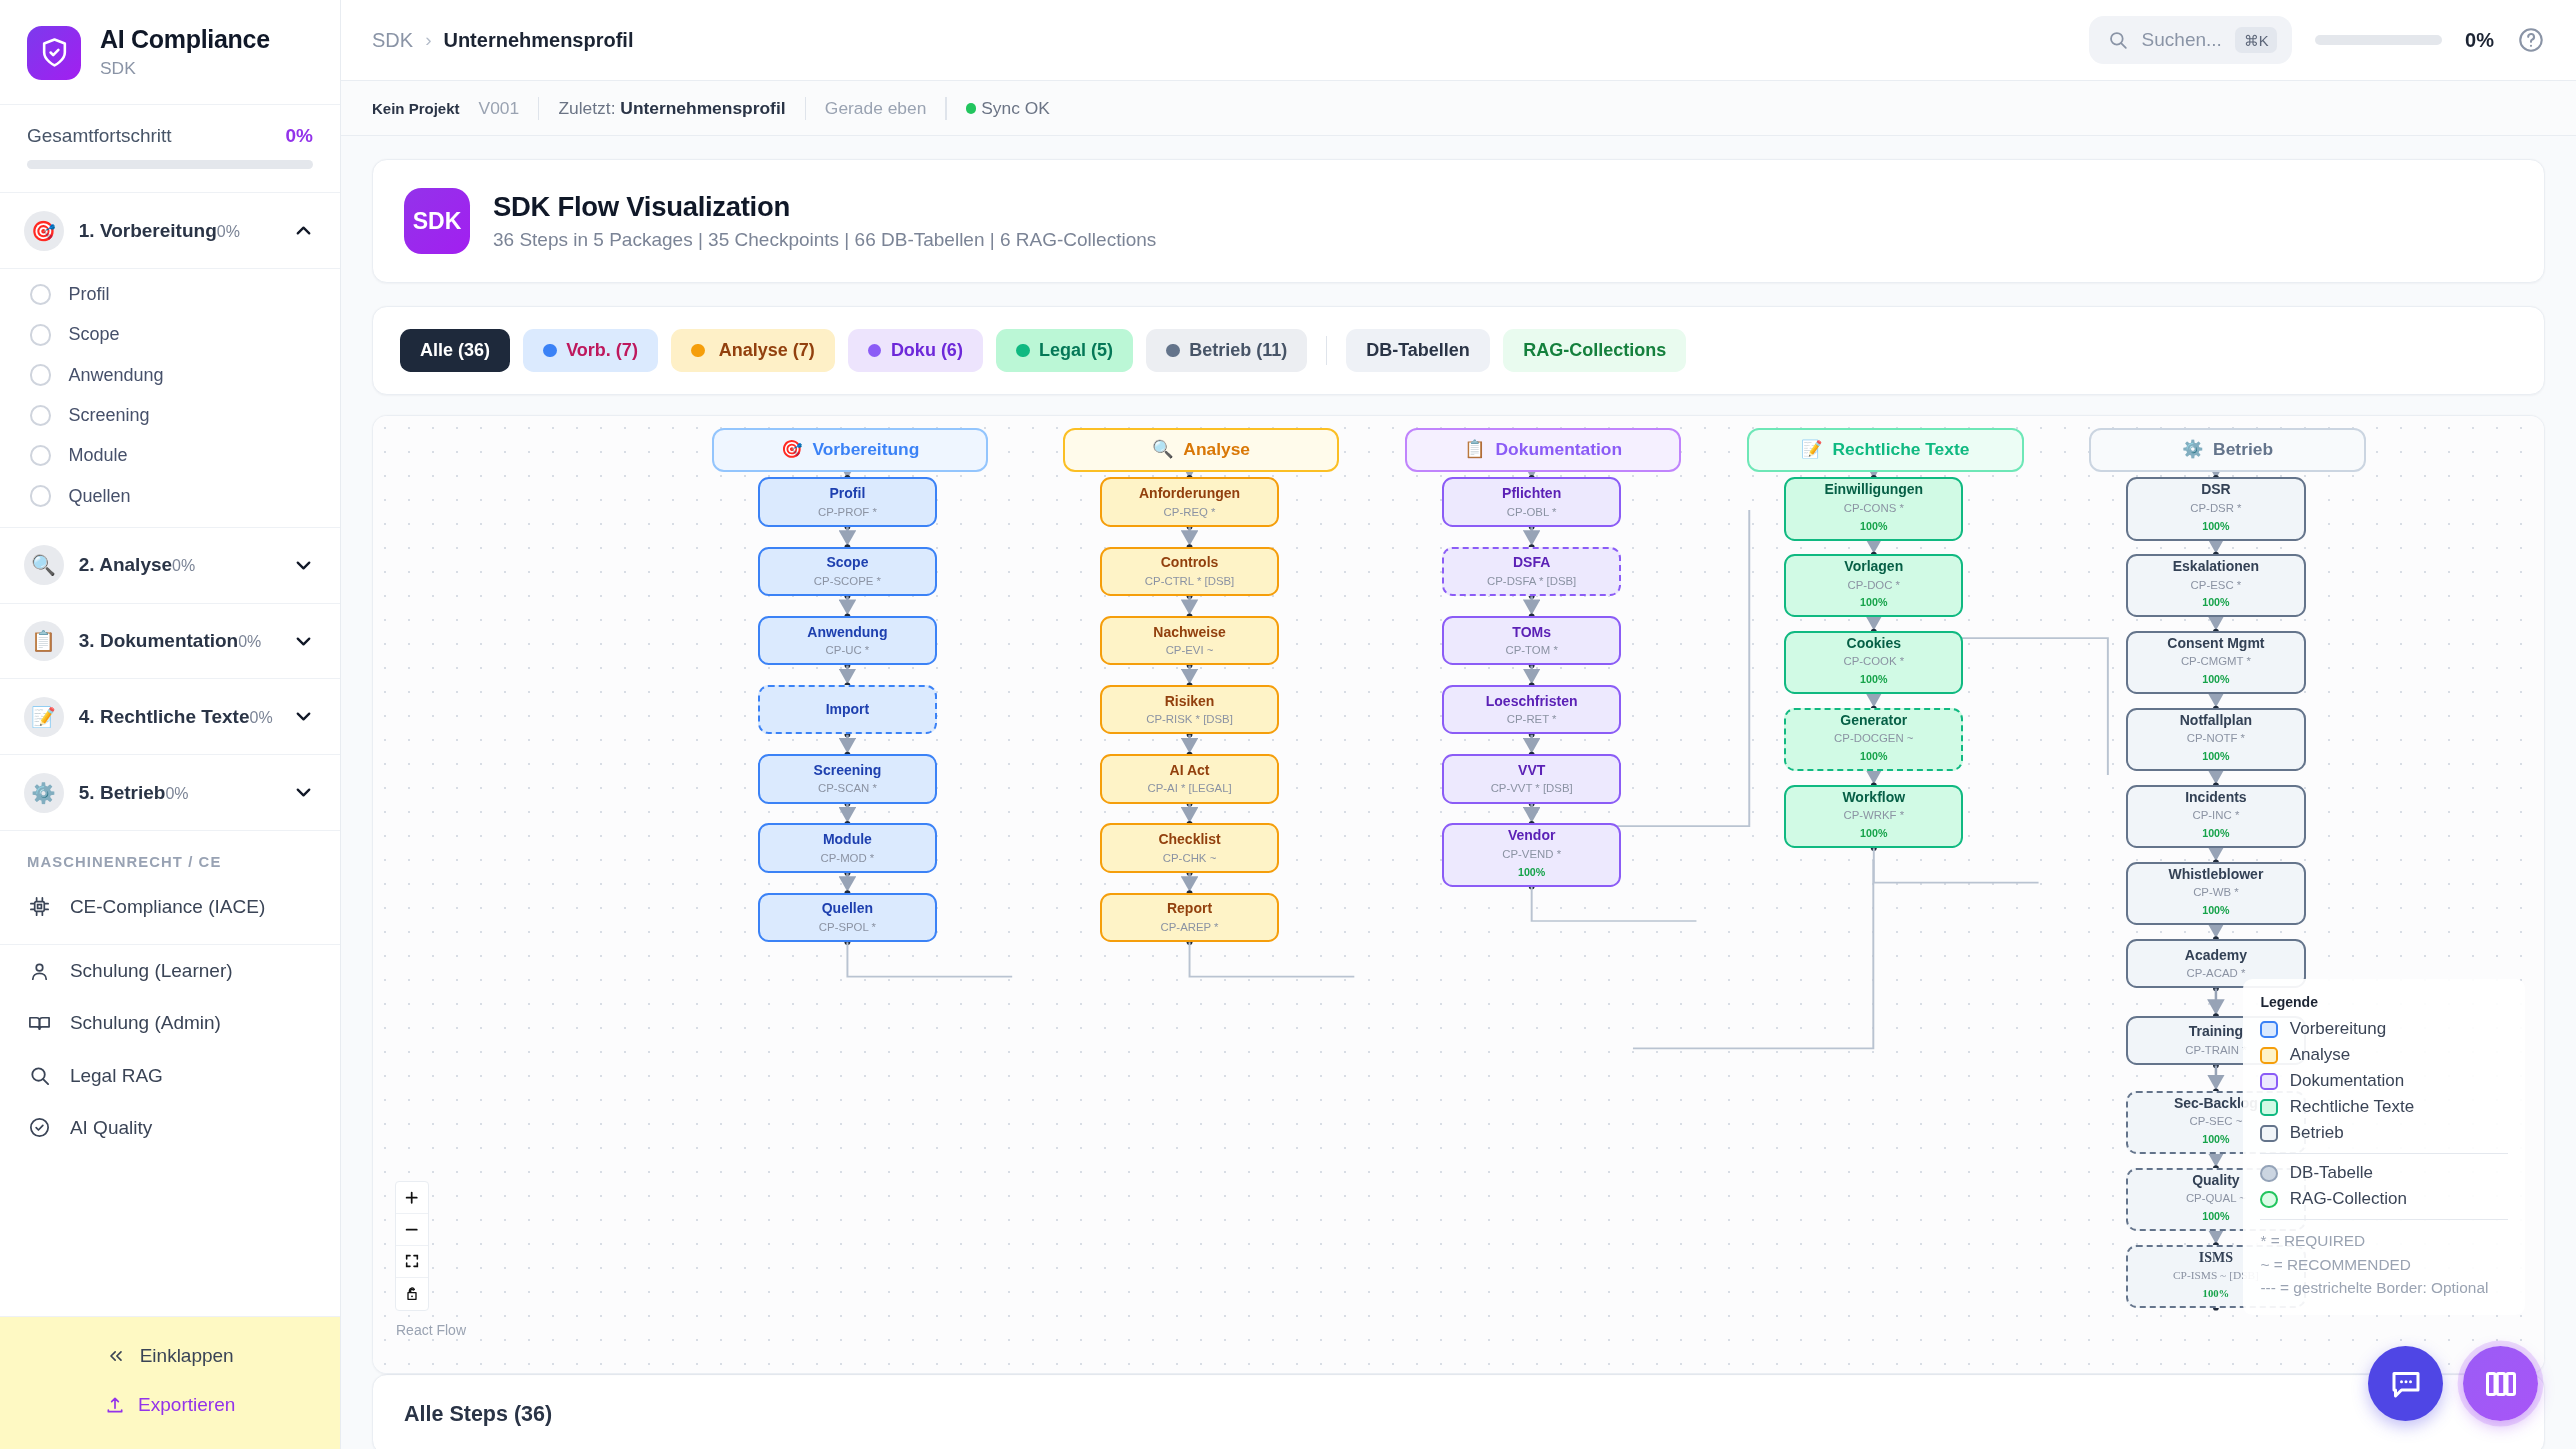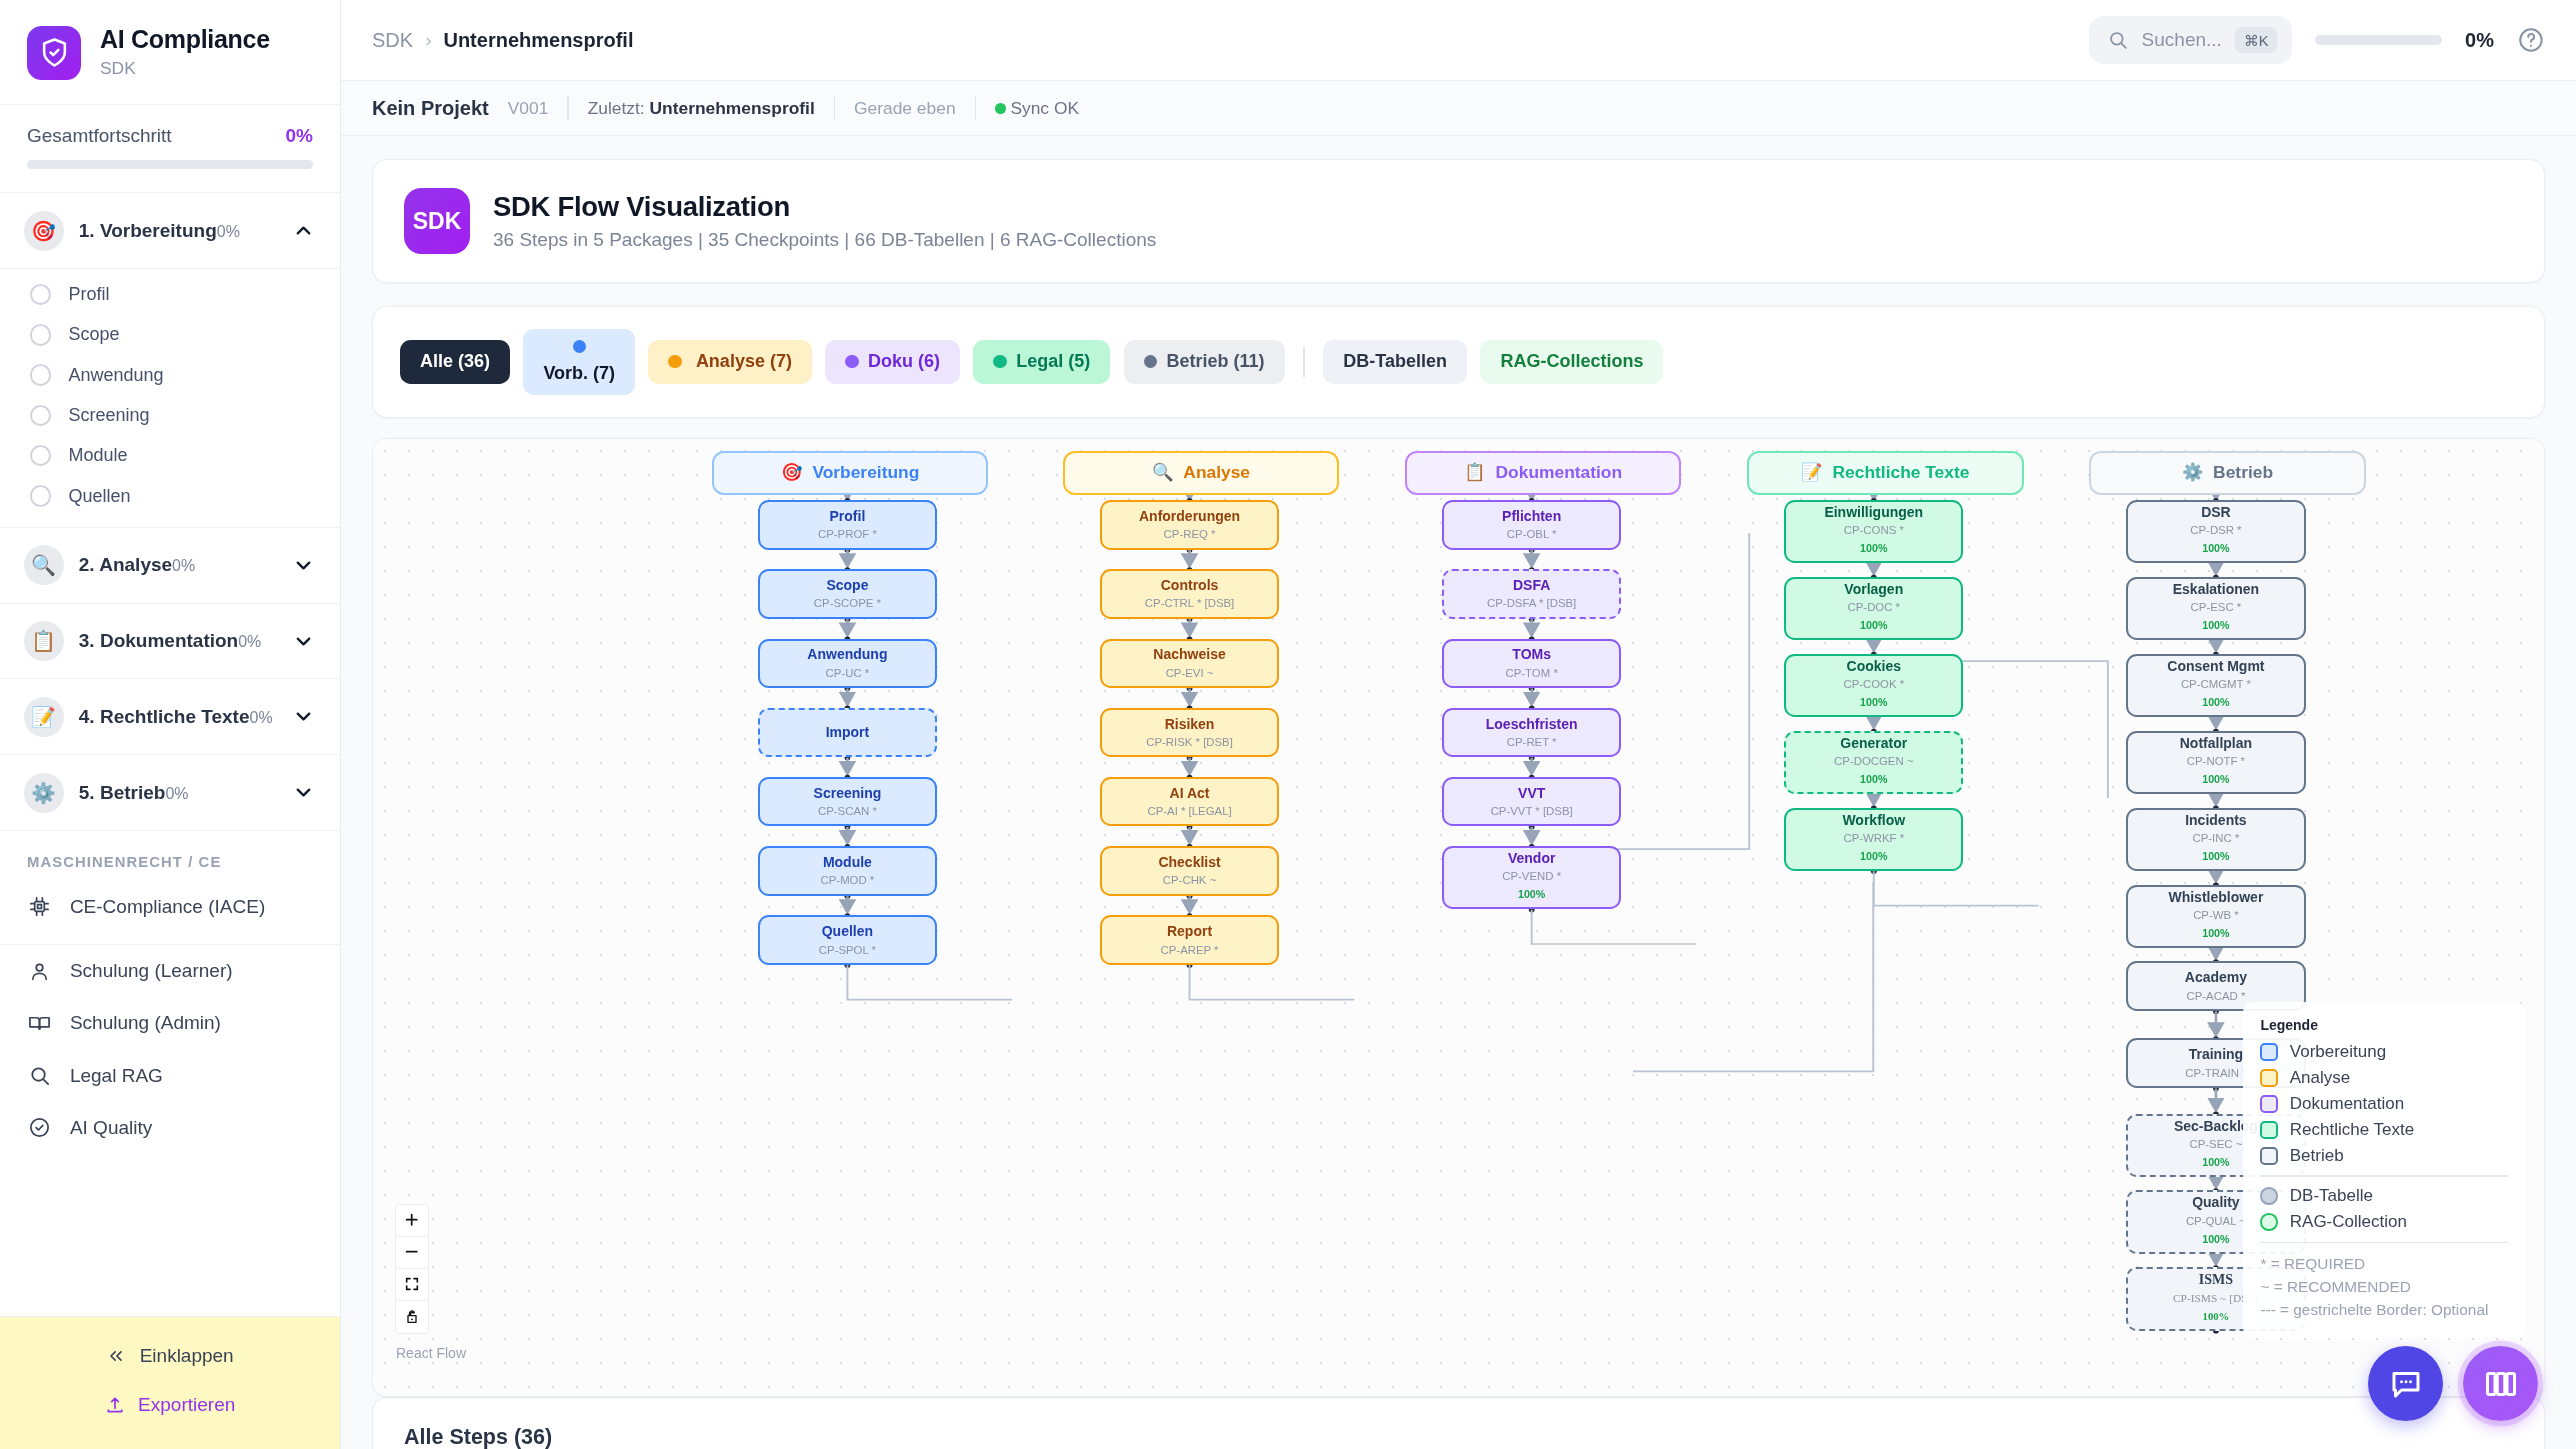--- a/index.html
+++ b/index.html
@@ -94,21 +94,21 @@
   .search-box .sp { font-size: 19px; color:#8a94a6; flex:1; }
   .kbd { background:#e3e7ee; border-radius: 6.7px; font-size: 14.8px; color:#5b6578; padding: 4.7px 8.7px; }
   .top-prog { width: 127px; height: 10.7px; border-radius: 6.7px; background:#e4e7ec; }
   .top-pct { font-size: 20px; font-weight: 700; color:#1c2433; }
   .help-ico { width: 28px; height: 28px; color:#8a94a6; cursor:pointer; }
 
   .metabar {
     height: 55px; background:#fafbfc; border-bottom: 1.3px solid #e9edf2;
     display:flex; align-items:center; gap: 19px; padding: 0 31px;
   }
-  .meta-strong { font-size: 20px; color:#2a3446; font-weight:600; }
+  .meta-strong { font-size: 15px; color:#2a3446; font-weight:600; }
   .meta-dim { font-size: 17.4px; color:#9aa3b2; }
   .meta-div { width:1.3px; height: 23px; background:#dfe4eb; }
   .meta-mix { font-size: 17.4px; color:#6b7485; }
   .meta-mix b { color:#2a3446; font-weight:600; }
   .dot-green { width: 10.7px; height: 10.7px; border-radius:50%; background:#22c55e; display:inline-block; }
 
   .content { flex: 1; overflow: hidden; padding: 23px 31px 0 31px; }
 
   .card {
     background:#ffffff; border: 1.3px solid #eaeef3; border-radius: 14.8px;
@@ -124,21 +124,21 @@
   .hero .hsub { font-size: 19px; color:#7b8496; margin-top: 6.7px; }
 
   .filters { display:flex; align-items:center; gap: 13.4px; padding: 21.5px 27px; margin-bottom: 20px; }
   .chip {
     display:flex; align-items:center; gap: 9.4px;
     border-radius: 10.7px; padding: 11.4px 20px; font-size: 18px; font-weight:600; cursor:pointer;
     white-space: nowrap;
   }
   .chip .cdot { width: 13.4px; height: 13.4px; border-radius: 50%; flex:0 0 13.4px; }
   .chip.all { background:#1e293b; color:#ffffff; }
-  .chip.vorb { background:#dbeafe; color:#0f172a;flex-direction:column; }
+  .chip.vorb { background:#dbeafe; color:#be185d; }
   .chip.analyse { background:#fef0c7; color:#92400e;gap:14px; }
   .chip.doku { background:#ede4fd; color:#6d28d9; }
   .chip.legal { background:#bbf7d6; color:#047857; }
   .chip.betrieb { background:#eceef2; color:#475467; }
   .chip.plain { background:#eef1f6; color:#2a3446; }
   .chip.rag { background:#e9fbef; color:#15803d; }
   .chip-div { width:1.3px; height: 29.5px; background:#dfe4eb; margin: 0 5.4px; }
 
   
   .flowcard { position: relative; height: 959px; overflow: hidden; padding:0; }

